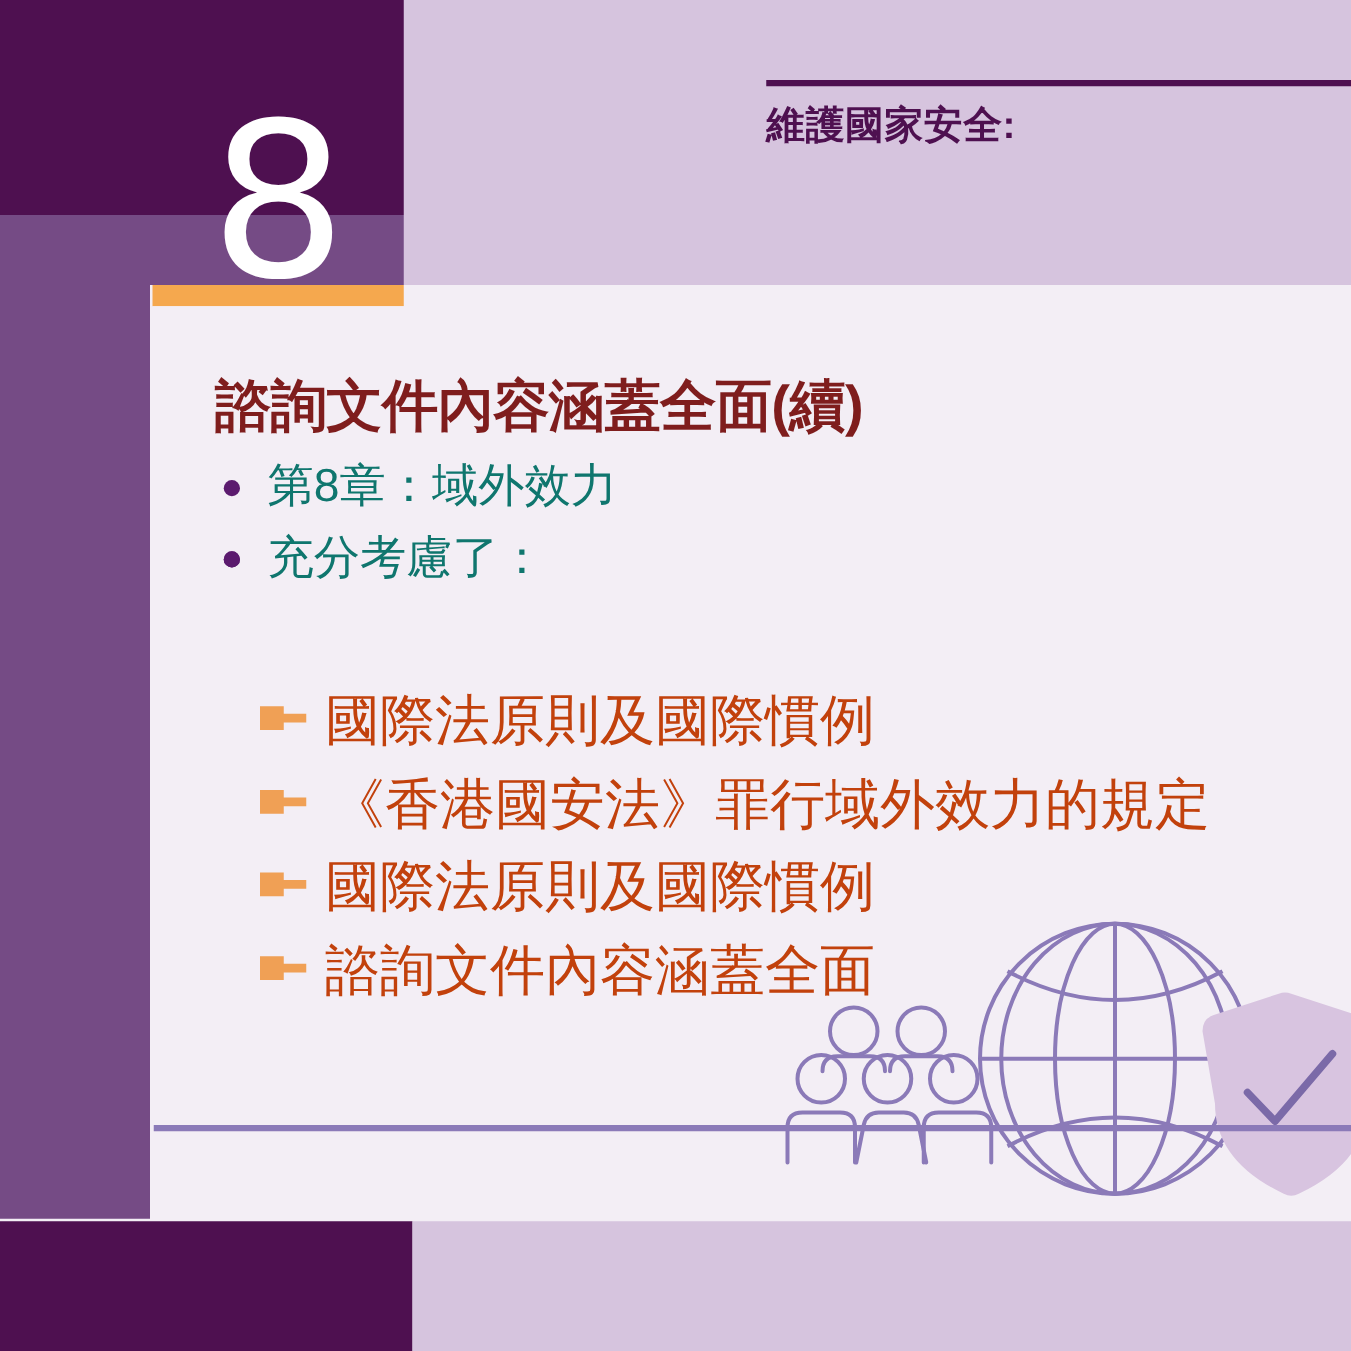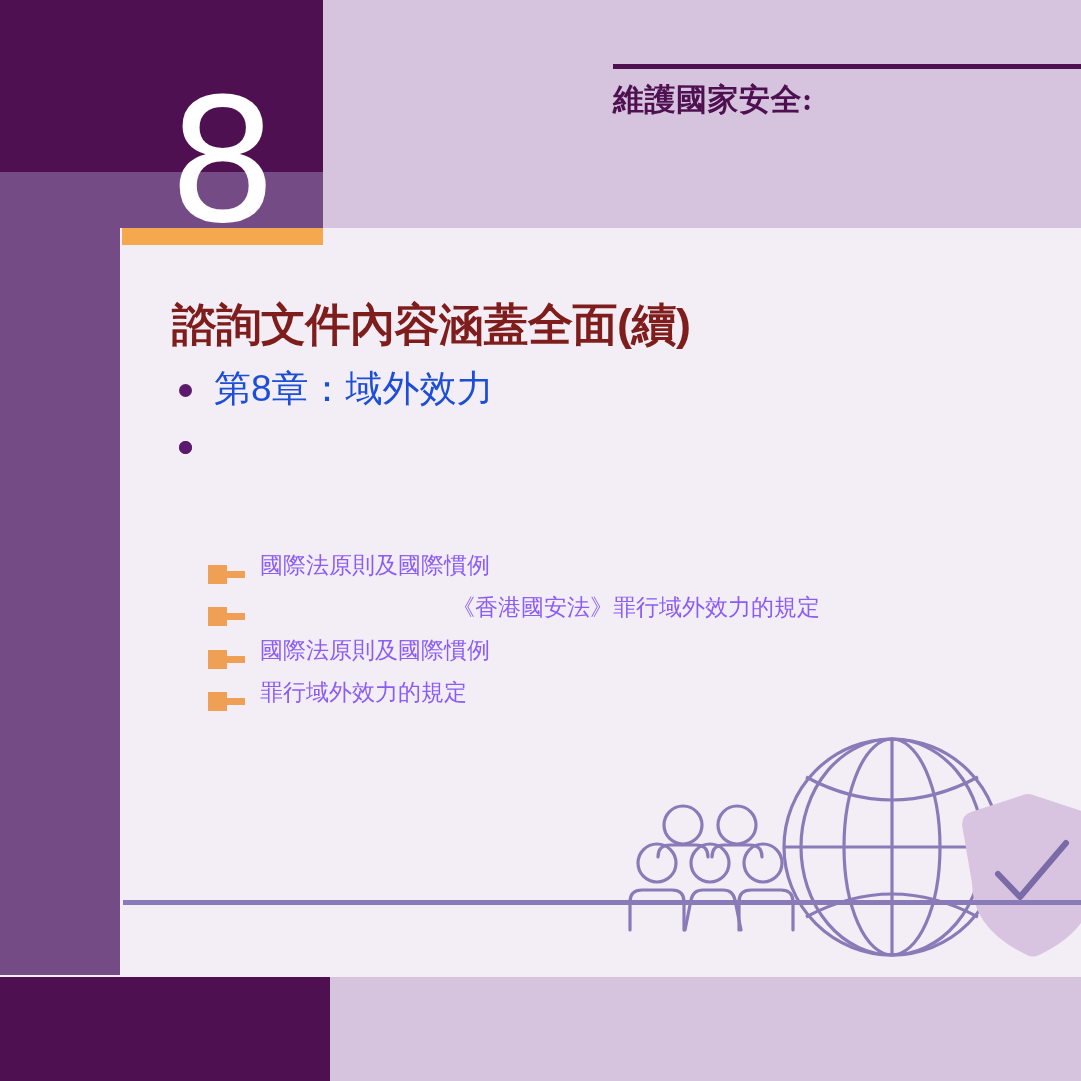--- a/index.html
+++ b/index.html
@@ -68,21 +68,20 @@
   }
   #header-title {
     position: absolute;
     left: 613px; top: 78px;
     width: 468px;
     color: #4E1050;
     font-size: 31px;
     font-weight: bold;
     line-height: 1.42;
     letter-spacing: 0.5px;
-    font-family: Liberation Serif, serif;
   }
   #header-title div { white-space: nowrap; }
 
   
   #slide-number {
     position: absolute;
     left: 168px; top: 76px;
     width: 96px;
     text-align: center;
     color: #FFFFFF;
@@ -107,21 +106,21 @@
     position: absolute;
     left: 172px; top: 368px;
     width: 800px;
     list-style: none;
     margin: 0; padding: 0;
   }
   .bullet-item {
     position: relative;
     padding-left: 42px;
     margin-bottom: 16px;
-    color: #1d4ed8;
+    color: #0f766e;
     font-size: 37px;
     line-height: 1.12;
     white-space: nowrap;
   }
   .bullet-dot {
     position: absolute;
     left: 7px; top: 16px;
     width: 13px; height: 13px;
     border-radius: 50%;
     background: #5B1A6E;
@@ -131,26 +130,26 @@
     position: absolute;
     left: 208px; top: 552px;
     width: 800px;
     list-style: none;
     margin: 0; padding: 0;
   }
   .sub-item {
     position: relative;
     padding-left: 52px;
     margin-bottom: 16px;
-    color: #8b5cf6;
-    font-size: 23px;
+    color: #c2410c;
+    font-size: 44px;
     line-height: 1.15;
     white-space: nowrap;
   }
-  .sub-item.tight { padding-left: 56px; text-align: center; }
+  .sub-item.tight { padding-left: 56px; }
   .sub-marker {
     position: absolute;
     left: 0; top: 13px;
     width: 44px; height: 19px;
   }
   .sub-marker .sq {
     position: absolute;
     left: 0; top: 0;
     width: 19px; height: 19px;
     background: #F0A055;
@@ -199,20 +198,21 @@
   <ul id="bullet-list">
     <li class="bullet-item">
       <span class="bullet-dot"></span>
       <span>第8章：域外效力</span>
     </li>
     <li class="bullet-item">
       <span class="bullet-dot"></span>
     </li>
     <li class="bullet-item">
       <span class="bullet-dot"></span>
+      <span>充分考慮了：</span>
     </li>
   </ul>
 
   <ul id="sub-list">
     <li class="sub-item">
       <span class="sub-marker">
         <span class="sq"></span>
           <span class="dash"></span>
       </span>
       <span>國際法原則及國際慣例</span>
@@ -229,21 +229,21 @@
         <span class="sq"></span>
           <span class="dash"></span>
       </span>
       <span>國際法原則及國際慣例</span>
     </li>
     <li class="sub-item">
       <span class="sub-marker">
         <span class="sq"></span>
           <span class="dash"></span>
       </span>
-      <span>罪行域外效力的規定</span>
+      <span>諮詢文件內容涵蓋全面</span>
     </li>
   </ul>
 
   <svg id="illustration" viewBox="0 0 461 262">
     <g fill="none" stroke="#8B7AB8" stroke-width="3.2" stroke-linecap="round" stroke-linejoin="round">
 
       <circle cx="63" cy="110" r="19"></circle>
       <circle cx="117" cy="110" r="19"></circle>
 
       <path d="M38 142 q0 -12 12 -12 h26 q12 0 12 12"></path>

